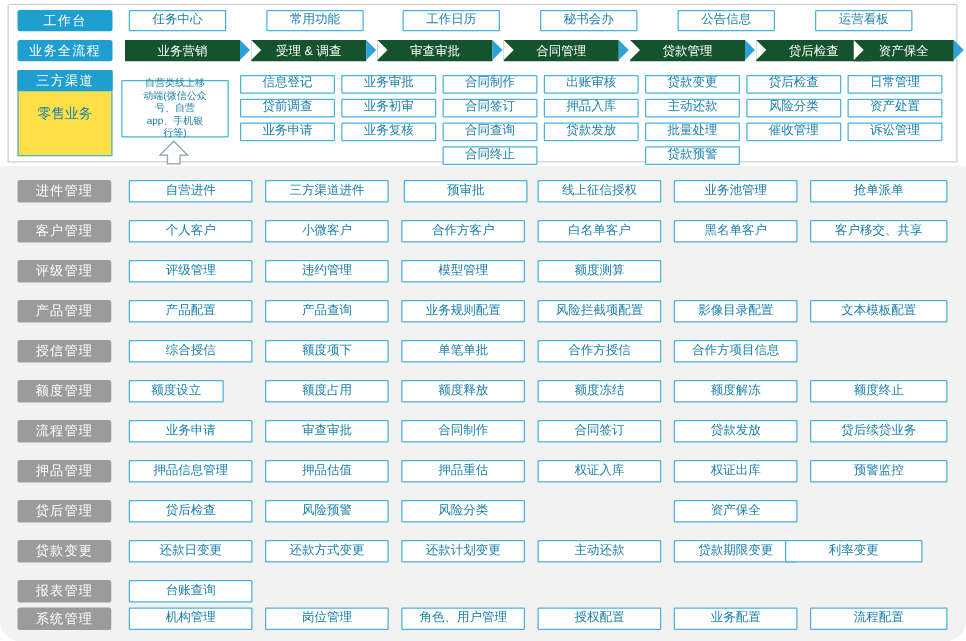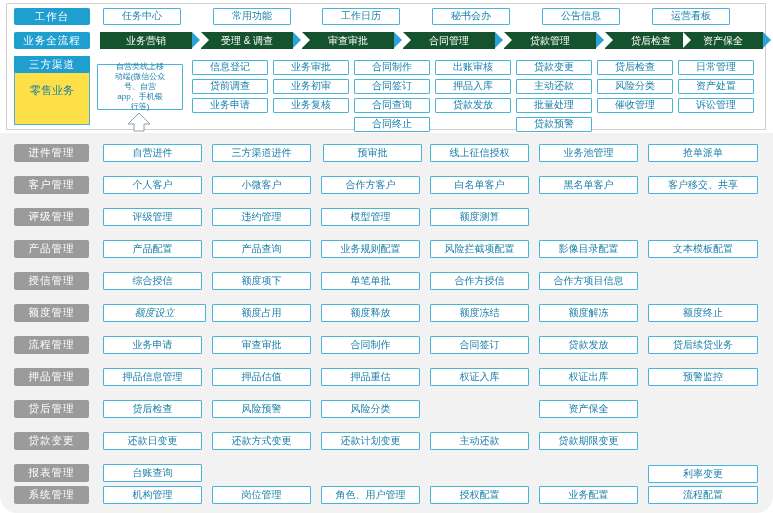--- a/index.html
+++ b/index.html
@@ -253,21 +253,21 @@
       <div class="lbl">授信管理</div>
       <div class="cell" style="left:212px;width:99px;">额度项下</div>
       <div class="cell" style="left:103px;width:99px;">综合授信</div>
       <div class="cell" style="left:321px;width:99px;">单笔单批</div>
       <div class="cell" style="left:430px;width:99px;">合作方授信</div>
       <div class="cell" style="left:539px;width:99px;">合作方项目信息</div>
     </div>
 
     <div class="grow" style="top:168px;">
       <div class="lbl">额度管理</div>
-      <div class="cell" style="left:103px;width:103px;font-style:italic;">额度设立</div>
+      <div class="cell" style="left:103px;width:76px;">额度设立</div>
       <div class="cell" style="left:212px;width:99px;">额度占用</div>
       <div class="cell" style="left:321px;width:99px;">额度释放</div>
       <div class="cell" style="left:430px;width:99px;">额度冻结</div>
       <div class="cell" style="left:539px;width:99px;">额度解冻</div>
       <div class="cell" style="left:648px;width:110px;">额度终止</div>
     </div>
 
     <div class="grow" style="top:200px;">
       <div class="lbl">流程管理</div>
       <div class="cell" style="left:103px;width:99px;">业务申请</div>
@@ -296,21 +296,21 @@
       <div class="cell" style="left:539px;width:99px;">资产保全</div>
     </div>
 
     <div class="grow" style="top:296px;">
       <div class="lbl">贷款变更</div>
       <div class="cell" style="left:103px;width:99px;">还款日变更</div>
       <div class="cell" style="left:212px;width:99px;">还款方式变更</div>
       <div class="cell" style="left:321px;width:99px;">还款计划变更</div>
       <div class="cell" style="left:430px;width:99px;">主动还款</div>
       <div class="cell" style="left:539px;width:99px;">贷款期限变更</div>
-      <div class="cell" style="left:648px;width:110px;margin-top:33px;">利率变更</div>
+      <div class="cell" style="left:628px;width:110px;">利率变更</div>
     </div>
 
     <div class="grow" style="top:328px;">
       <div class="lbl">报表管理</div>
       <div class="cell" style="left:103px;width:99px;">台账查询</div>
     </div>
 
     <div class="grow" style="top:325px;"></div>
 
     <div class="grow" style="top:331px;">

